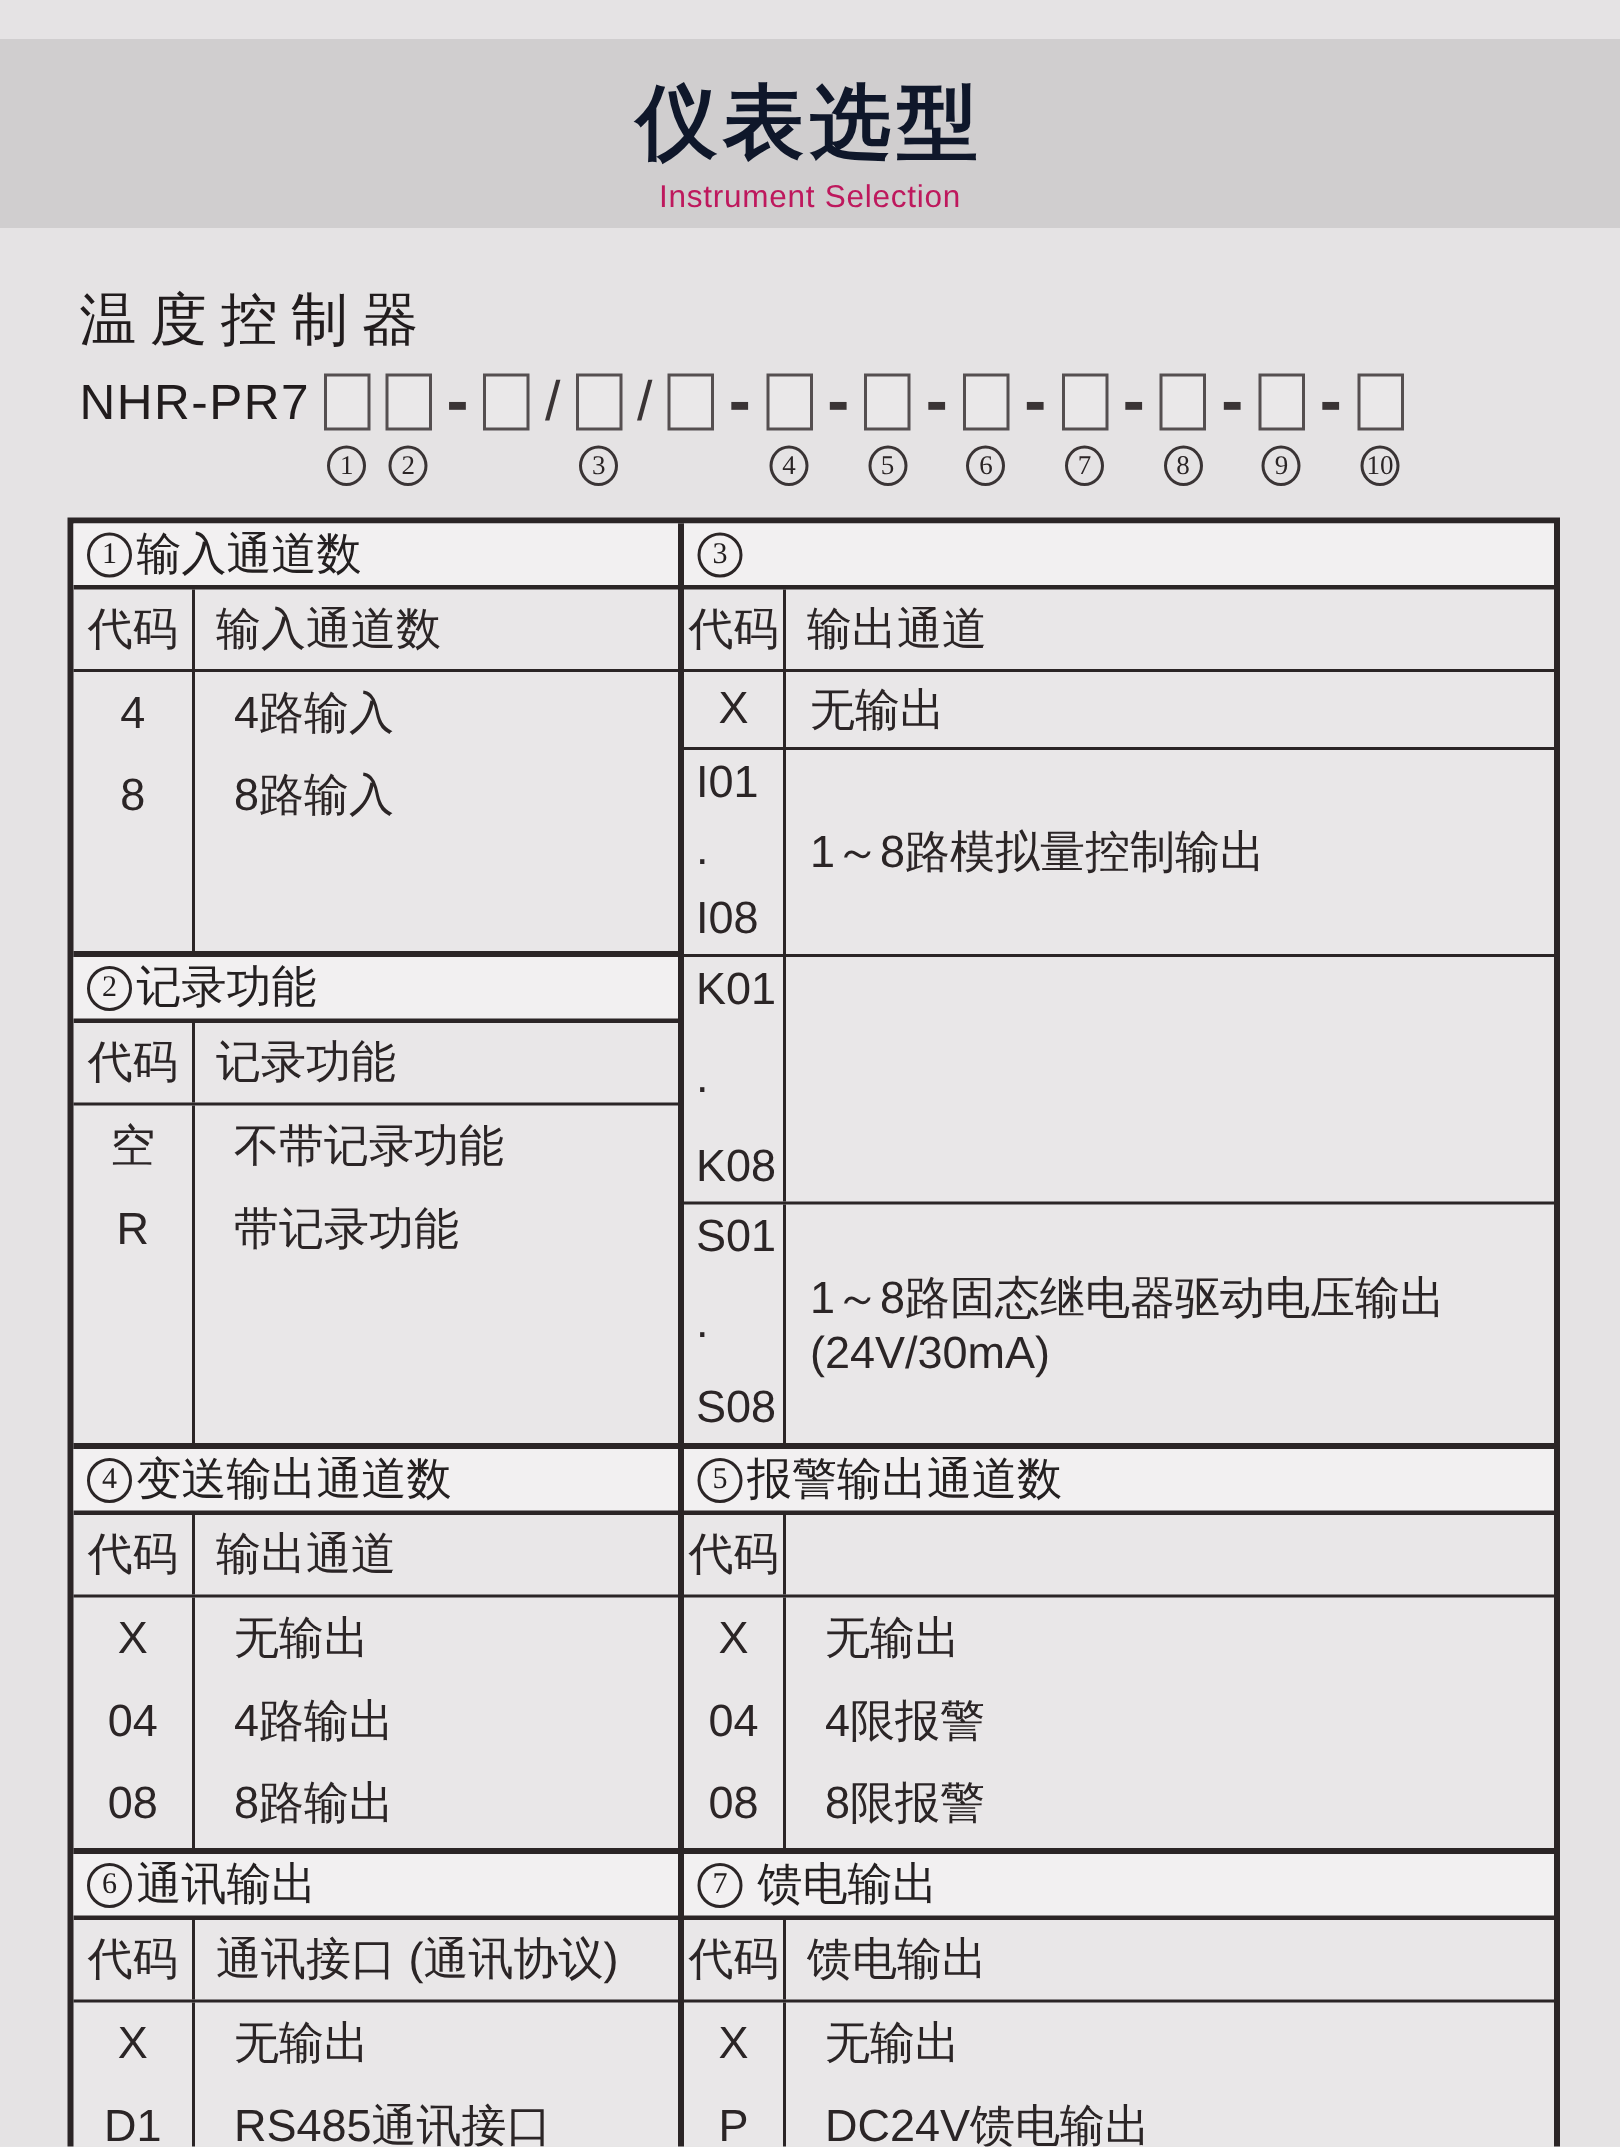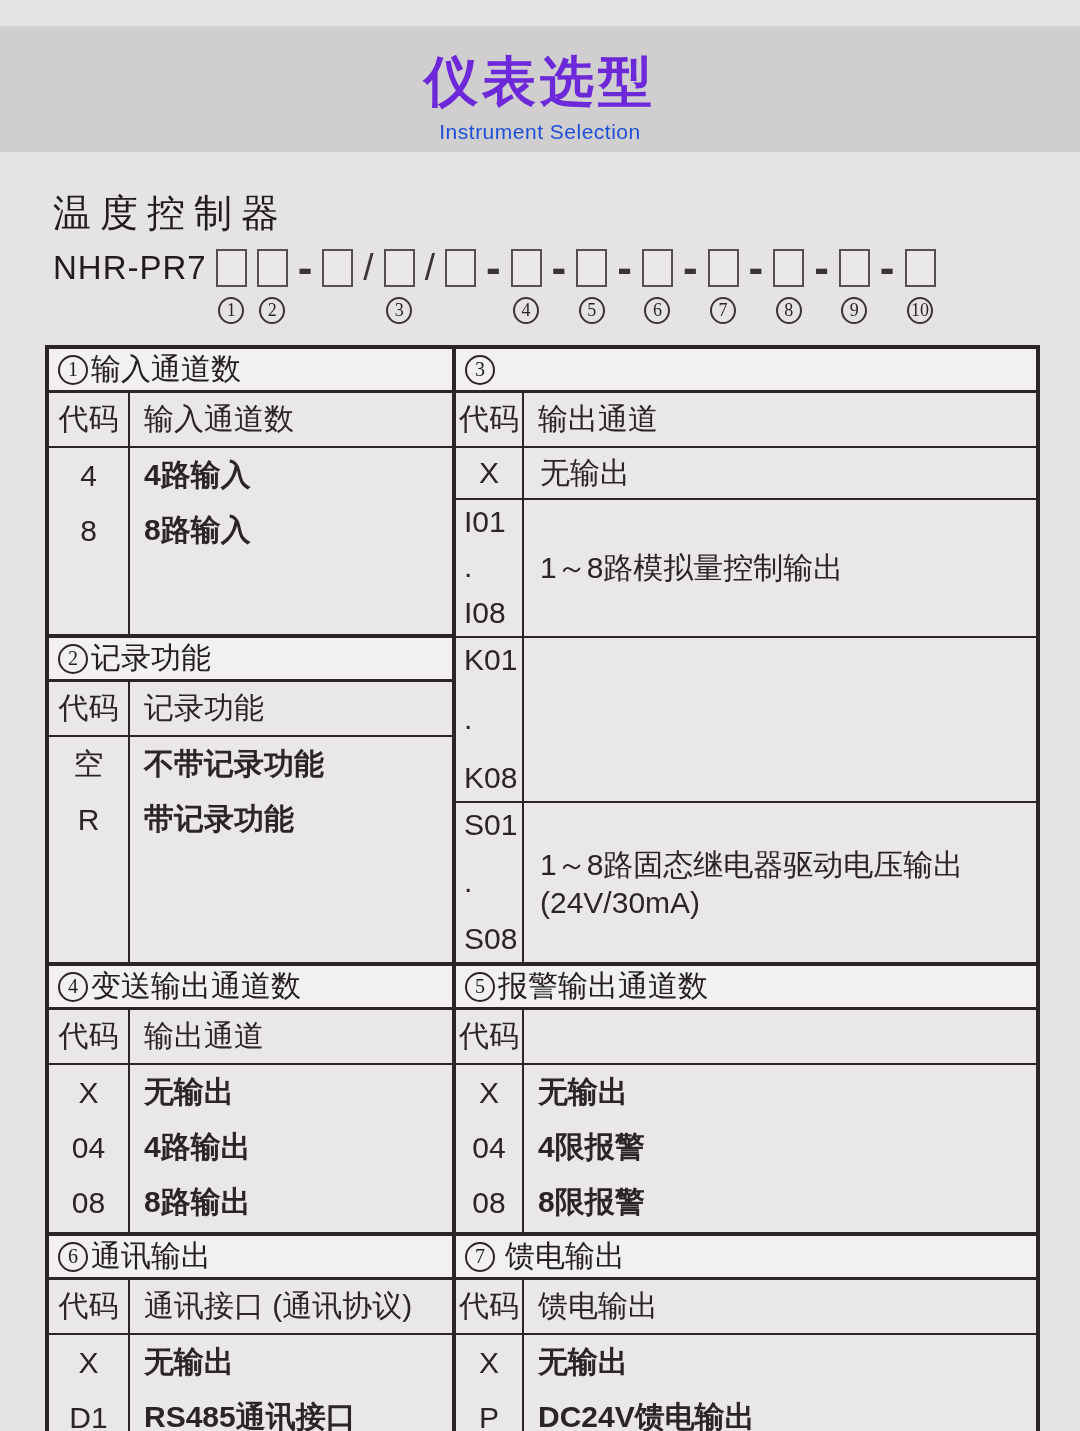--- a/index.html
+++ b/index.html
@@ -8,22 +8,22 @@
     font-family:"Liberation Sans","DejaVu Sans",sans-serif;
     background:#e5e3e4; color:#2b2526;
   }
   .page { position:relative; width:1080px; height:1431px; overflow:hidden; background:#e5e3e4; }
 
   
   .title-band {
     position:absolute; left:0; top:26px; width:1080px; height:126px;
     background:#d0cecf; text-align:center;
   }
-  .title-band h1 { margin-top:20px; font-size:54px; font-weight:bold; letter-spacing:4px; color:#6d28d9; }
-  .subtitle { font-size:21px; letter-spacing:.5px; color:#1d4ed8; margin-top:1px; }
+  .title-band h1 { margin-top:20px; font-size:54px; font-weight:bold; letter-spacing:4px; color:#0f172a; }
+  .subtitle { font-size:21px; letter-spacing:.5px; color:#be185d; margin-top:1px; }
 
   
   .model-area { position:absolute; left:53px; top:188px; width:1000px; }
   .product-name { font-size:38px; letter-spacing:9px; color:#211c1d; }
   .model-line { margin-top:8px; display:flex; align-items:flex-start; }
   .model-prefix { font-size:33px; height:42px; display:flex; align-items:center; margin-right:9px; letter-spacing:1px; color:#211c1d; }
   .slots { display:flex; align-items:flex-start; gap:10px; }
   .slot { display:flex; flex-direction:column; align-items:center; }
   .mbox { width:31px; height:38px; margin-top:2px; border:2px solid #554f50; background:#eae8e9; }
   .msep { height:42px; display:flex; align-items:center; color:#3a3435; }
@@ -73,21 +73,21 @@
   }
   .left-col-w .code-w, .left-col-w .codes { width:81px; }
   .right-col-w .code-w, .right-col-w .codes { width:68px; }
   .desc-w { flex:1; display:flex; align-items:center; padding-left:14px; font-size:30px; }
 
   .sub-body { flex:1; display:flex; min-height:0; }
   .codes { flex:none; border-right:2px solid #2b2526; display:flex; flex-direction:column; }
   .descs { flex:1; display:flex; flex-direction:column; }
   .line { height:55px; flex:none; display:flex; align-items:center; font-size:30px; }
   .codes .line { justify-content:center; }
-  .descs .line { padding-left:14px;font-weight:bold; }
+  .descs .line { padding-left:26px; }
 
   
   .s3rows { flex:1; display:flex; flex-direction:column; min-height:0; }
   .s3row { display:flex; flex:none; min-height:0; }
   .s3row + .s3row { border-top:2px solid #2b2526; }
   .r-x { height:50px; }
   .r-i { height:138px; }
   .r-k { height:165px; }
   .r-s { flex:1; }
   .s3row .c { width:68px; flex:none; border-right:2px solid #2b2526; font-size:30px; }

